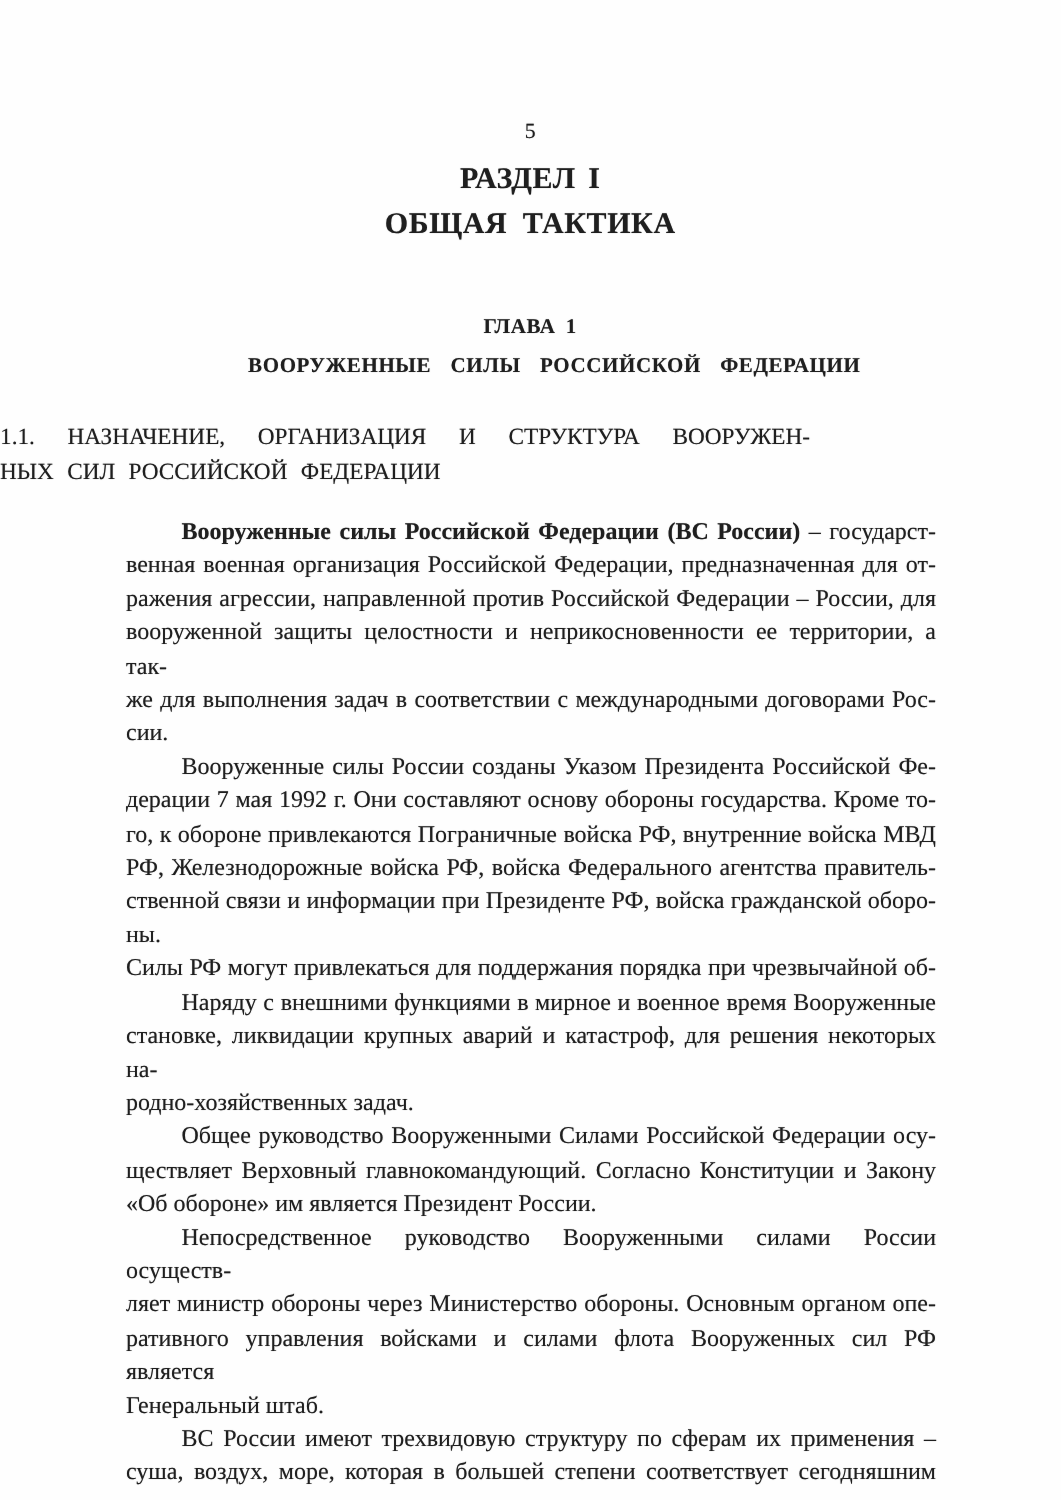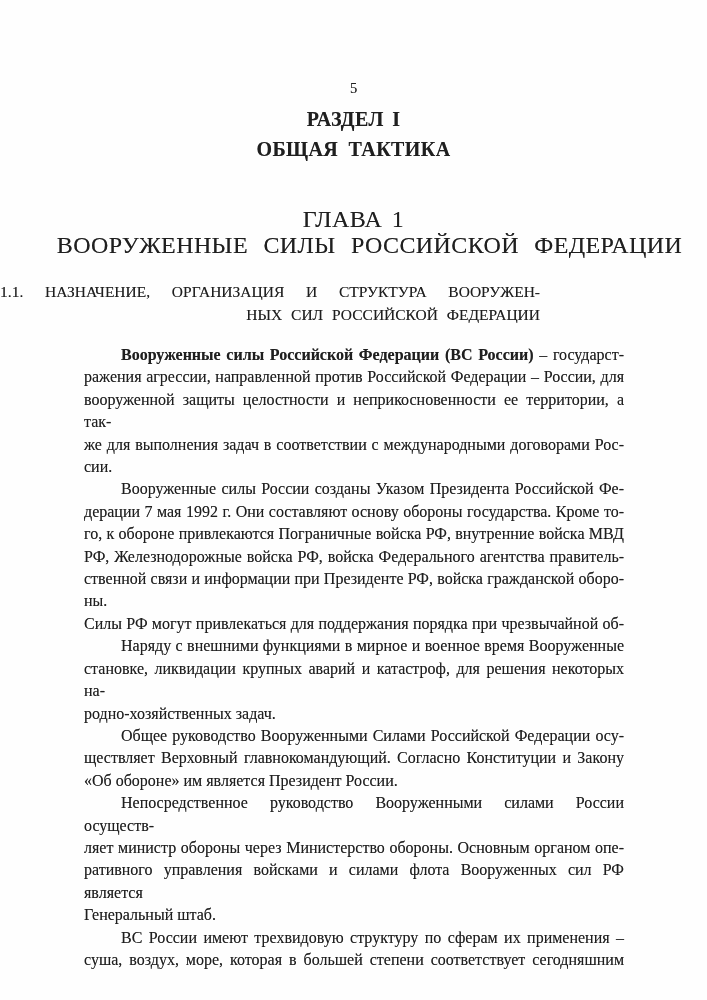--- a/index.html
+++ b/index.html
@@ -25,37 +25,37 @@
     font-weight: bold;
     font-size: 20px;
     line-height: 30px;
     letter-spacing: 0.4px;
   }
   .sec .l1 { word-spacing: 3px; }
   .sec .l2 { word-spacing: 5px; }
   .chap {
     margin-top: 42px;
     text-align: center;
-    font-weight: normal;
-    font-size: 24px;
+    font-weight: bold;
+    font-size: 14px;
     line-height: 26px;
     letter-spacing: 0.4px;
   }
   .chap .l1 { word-spacing: 3px; }
   .chap .l2 { word-spacing: 9px; padding-left: 32px; }
   .sub {
     margin-top: 22px;
     width: 540px;
     font-weight: normal;
     font-size: 15.5px;
     line-height: 23px;
     word-spacing: 2px;
   }
   .sub .l1 { text-align: justify; text-align-last: justify; }
-  .sub .l2 { text-align: right; word-spacing: 5px; }
+  .sub .l2 { text-align: left; word-spacing: 5px; }
   .bodytext {
     margin-top: 18px;
     margin-left: 84px;
     width: 540px;
     font-size: 16px;
     line-height: 22.4px;
   }
   .ln { text-align: justify; text-align-last: justify; }
   .ln.end { text-align: right; text-align-last: left; }
   .ln.ind { text-indent: 37px; }
@@ -78,20 +78,21 @@
     <div class="l2">ВООРУЖЕННЫЕ СИЛЫ РОССИЙСКОЙ ФЕДЕРАЦИИ</div>
   </div>
 
   <div class="sub">
     <div class="l1">1.1. НАЗНАЧЕНИЕ, ОРГАНИЗАЦИЯ И СТРУКТУРА ВООРУЖЕН-</div>
     <div class="l2">НЫХ СИЛ РОССИЙСКОЙ ФЕДЕРАЦИИ</div>
   </div>
 
   <div class="bodytext">
     <div class="ln ind"><b>Вооруженные силы Российской Федерации (ВС России)</b><span> – государст-</span></div>
+    <div class="ln">венная военная организация Российской Федерации, предназначенная для от-</div>
     <div class="ln">ражения агрессии, направленной против Российской Федерации – России, для</div>
     <div class="ln">вооруженной защиты целостности и неприкосновенности ее территории, а так-</div>
     <div class="ln">же для выполнения задач в соответствии с международными договорами Рос-</div>
     <div class="ln end">сии.</div>
     <div class="ln ind">Вооруженные силы России созданы Указом Президента Российской Фе-</div>
     <div class="ln">дерации 7 мая 1992 г. Они составляют основу обороны государства. Кроме то-</div>
     <div class="ln">го, к обороне привлекаются Пограничные войска РФ, внутренние войска МВД</div>
     <div class="ln">РФ, Железнодорожные войска РФ, войска Федерального агентства правитель-</div>
     <div class="ln">ственной связи и информации при Президенте РФ, войска гражданской оборо-</div>
     <div class="ln end">ны.</div>

